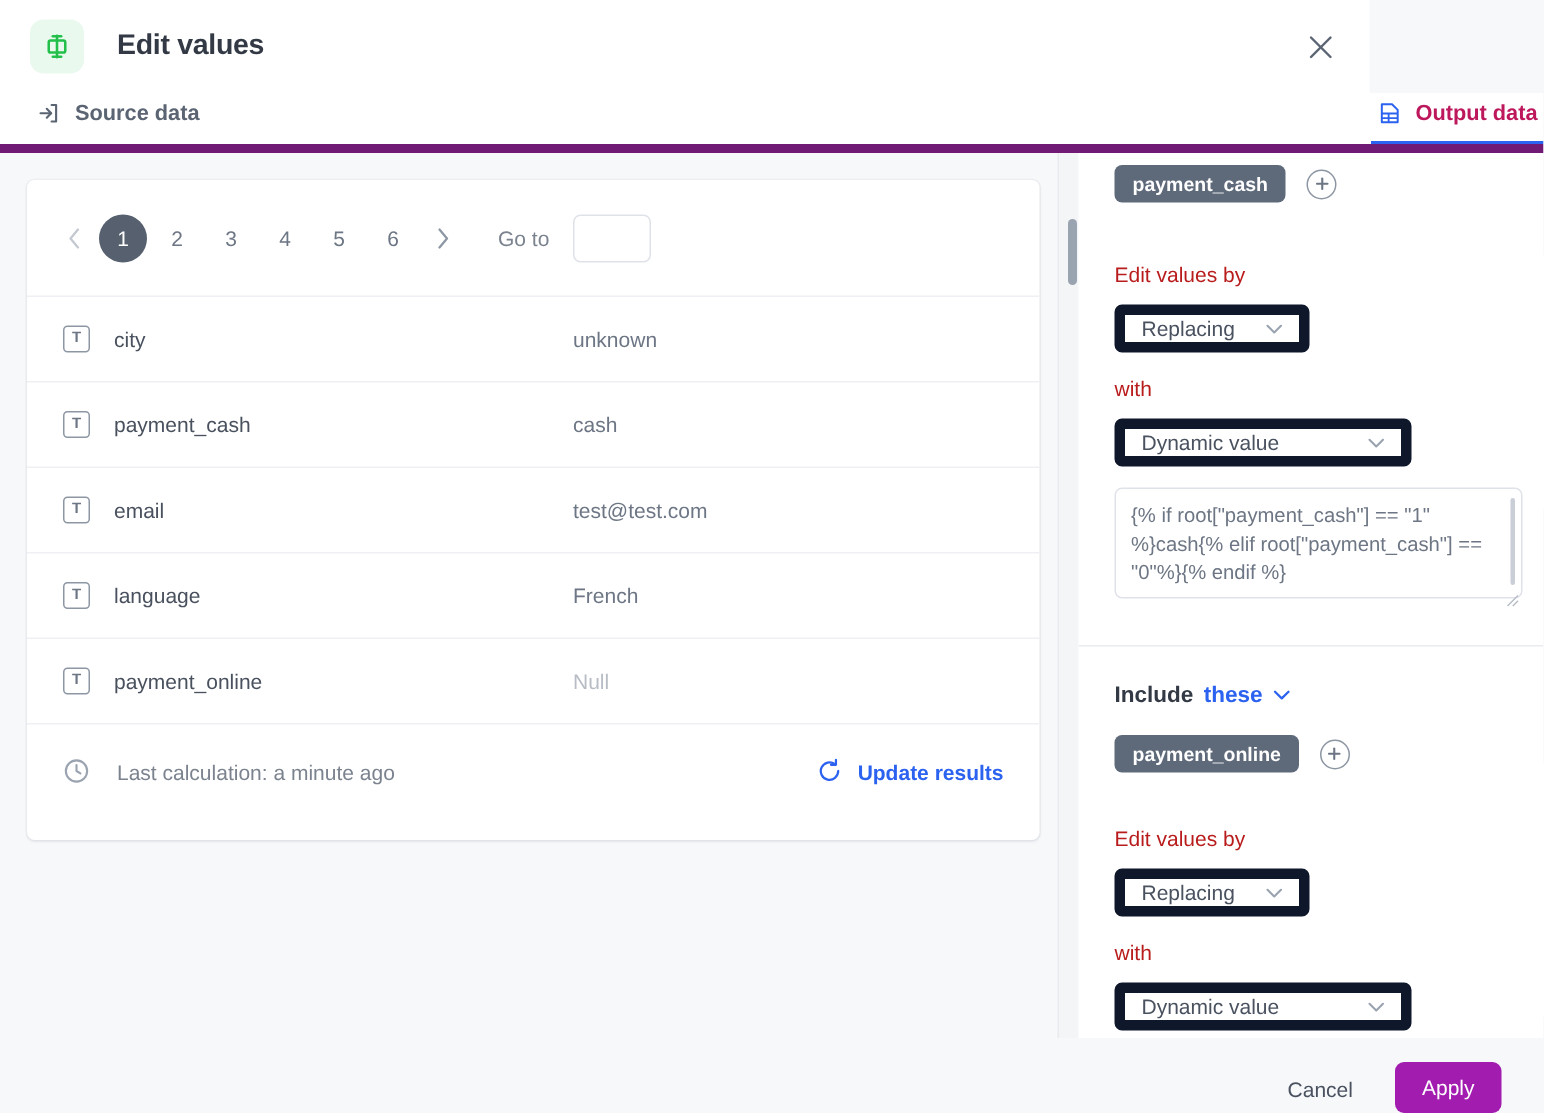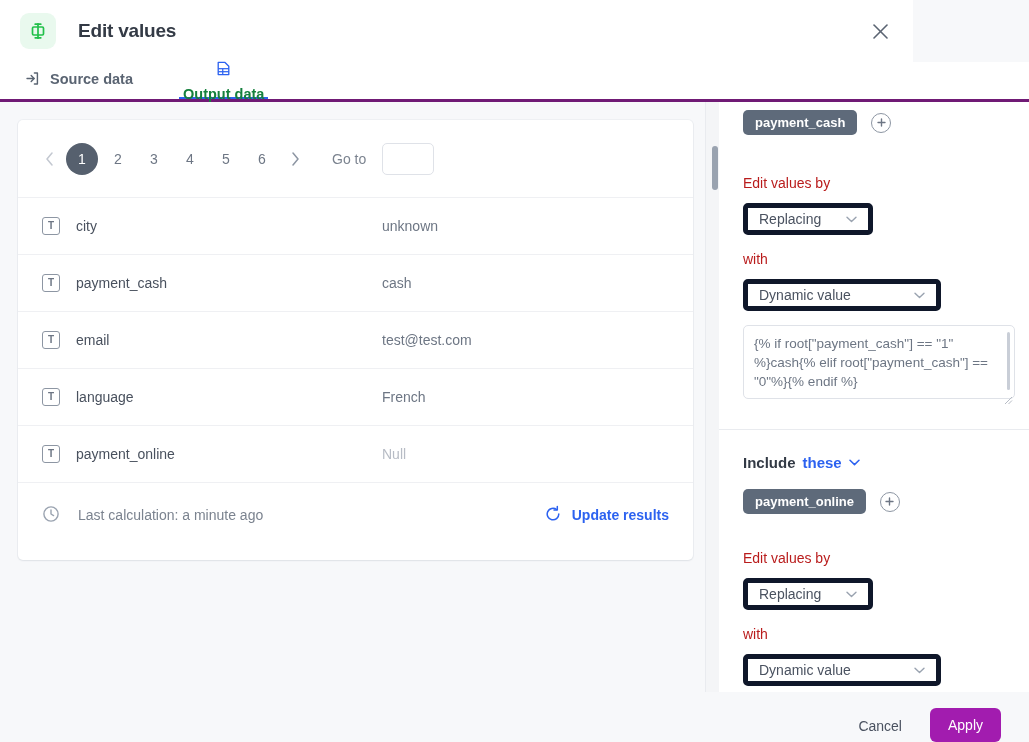--- a/index.html
+++ b/index.html
@@ -28,30 +28,31 @@
   .close-btn {
     position: absolute; right: 16px; top: 14px; width: 34px; height: 34px;
     display: flex; align-items: center; justify-content: center; cursor: pointer;
     border-radius: 6px;
   }
 
   
   .tabbar {
     position: absolute; left: 0; top: 62px; width: 1029px; height: 40px;
     background: #ffffff; display: flex; align-items: flex-end;
-    border-bottom: 3px solid #701a75;
+    border-bottom: 6px solid #701a75;
+    justify-content: space-between;
   }
   .tab {
     display: flex; align-items: center; gap: 9px; height: 39px;
     padding: 0 4px; cursor: pointer; font-size: 14.5px; font-weight: bold;
     color: #5a6472; border-bottom: 2px solid transparent; position: relative;
   }
   .tab.first { margin-left: 20px; }
   .tab.second { margin-left: 42px; }
-  .tab.active { color: #15803d; border-bottom-color: #2c62f0; flex-direction: column; }
+  .tab.active { color: #be185d; border-bottom-color: #2c62f0; }
   .tab svg { display: block; }
 
   
   .table-panel {
     position: absolute; left: 18px; top: 120px; width: 675px; height: 440px;
     background: #ffffff; border-radius: 5px;
     box-shadow: 0 1px 2px rgba(28,40,64,0.07), 0 0 0 1px rgba(28,40,64,0.04);
     overflow: hidden;
   }
   .pagination {
@@ -121,21 +122,21 @@
     padding: 5px 12px; font-size: 13px; font-weight: bold;
     font-family: "Liberation Sans", sans-serif;
   }
   .plus-btn {
     width: 20px; height: 20px; border-radius: 50%; border: 1.4px solid #8d96a3;
     display: flex; align-items: center; justify-content: center; cursor: pointer;
     color: #6d7684; font-size: 14px; line-height: 1; flex: none;
   }
   .sb-label { font-size: 14px; color: #b91c1c; }
   .sb-select {
-    height: 32px; border: 5px solid #0f172a; border-radius: 5px; background: #fff;
+    height: 32px; border: 7px solid #0f172a; border-radius: 5px; background: #fff;
     display: flex; align-items: center; justify-content: space-between;
     padding: 0 11px; cursor: pointer; font-size: 14px; color: #4a5260;
   }
   .sb-select .chev { color: #9aa3b0; margin-left: 14px; display: flex; }
   .w-replacing { width: 130px; }
   .w-dynamic { width: 198px; }
 
   .sb-textarea {
     width: 272px; height: 74px; border: 1px solid #dfe2e8; border-radius: 5px;
     background: #fff; padding: 8px 10px; font-size: 13.5px; color: #6d7684;

